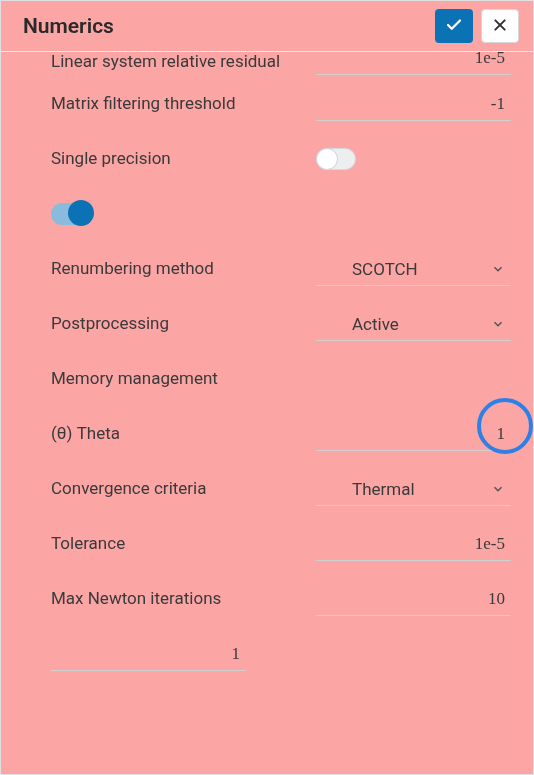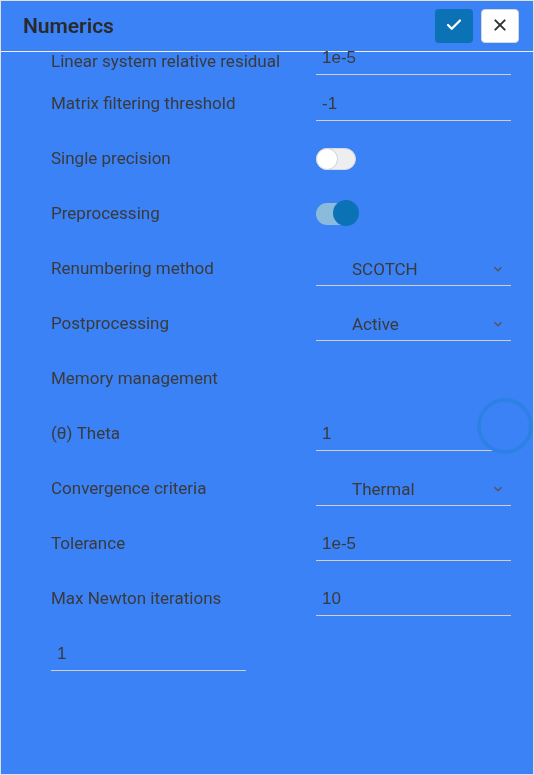--- a/index.html
+++ b/index.html
@@ -10,21 +10,21 @@
   body {
     font-family: -apple-system, BlinkMacSystemFont, 'Segoe UI', Roboto, 'Helvetica Neue', Arial, sans-serif;
     background: #f5f5f5;
     width: 534px;
     height: 775px;
     overflow: hidden;
   }
   .panel {
     width: 534px;
     height: 775px;
-    background: #3b82f6;
+    background: #fca5a5;
     border: 1px solid #e0e0e0;
     display: flex;
     flex-direction: column;
     position: relative;
   }
   .header {
     display: flex;
     align-items: center;
     padding: 8px 14px 8px 22px;
     border-bottom: 1px solid #eee;
@@ -92,24 +92,24 @@
     width: 195px;
     flex-shrink: 0;
   }
   .input-text {
     width: 100%;
     border: none;
     border-bottom: 1px solid #d0d0d0;
     padding: 8px 6px 6px 6px;
     font-size: 17px;
     color: #3a3a3a;
-    text-align: left;
+    text-align: right;
     background: transparent;
     outline: none;
-    font-family: Liberation Sans, sans-serif;
+    font-family: Liberation Serif, serif;
   }
   .select-wrap {
     width: 100%;
     border-bottom: 1px solid #d0d0d0;
     padding: 8px 6px 6px 4px;
     display: flex;
     align-items: center;
     justify-content: space-between;
     cursor: pointer;
   }
@@ -217,21 +217,20 @@
     <div class="row">
       <div class="row-label">Single precision</div>
       <div class="row-control toggle-holder">
         <div class="toggle off">
             <div class="knob"></div>
           </div>
       </div>
     </div>
 
     <div class="row">
-      <div class="row-label">Preprocessing</div>
       <div class="row-control toggle-holder">
         <div class="toggle on">
             <div class="knob"></div>
           </div>
       </div>
     </div>
 
     <div class="row">
       <div class="row-label">Renumbering method</div>
       <div class="row-control">

